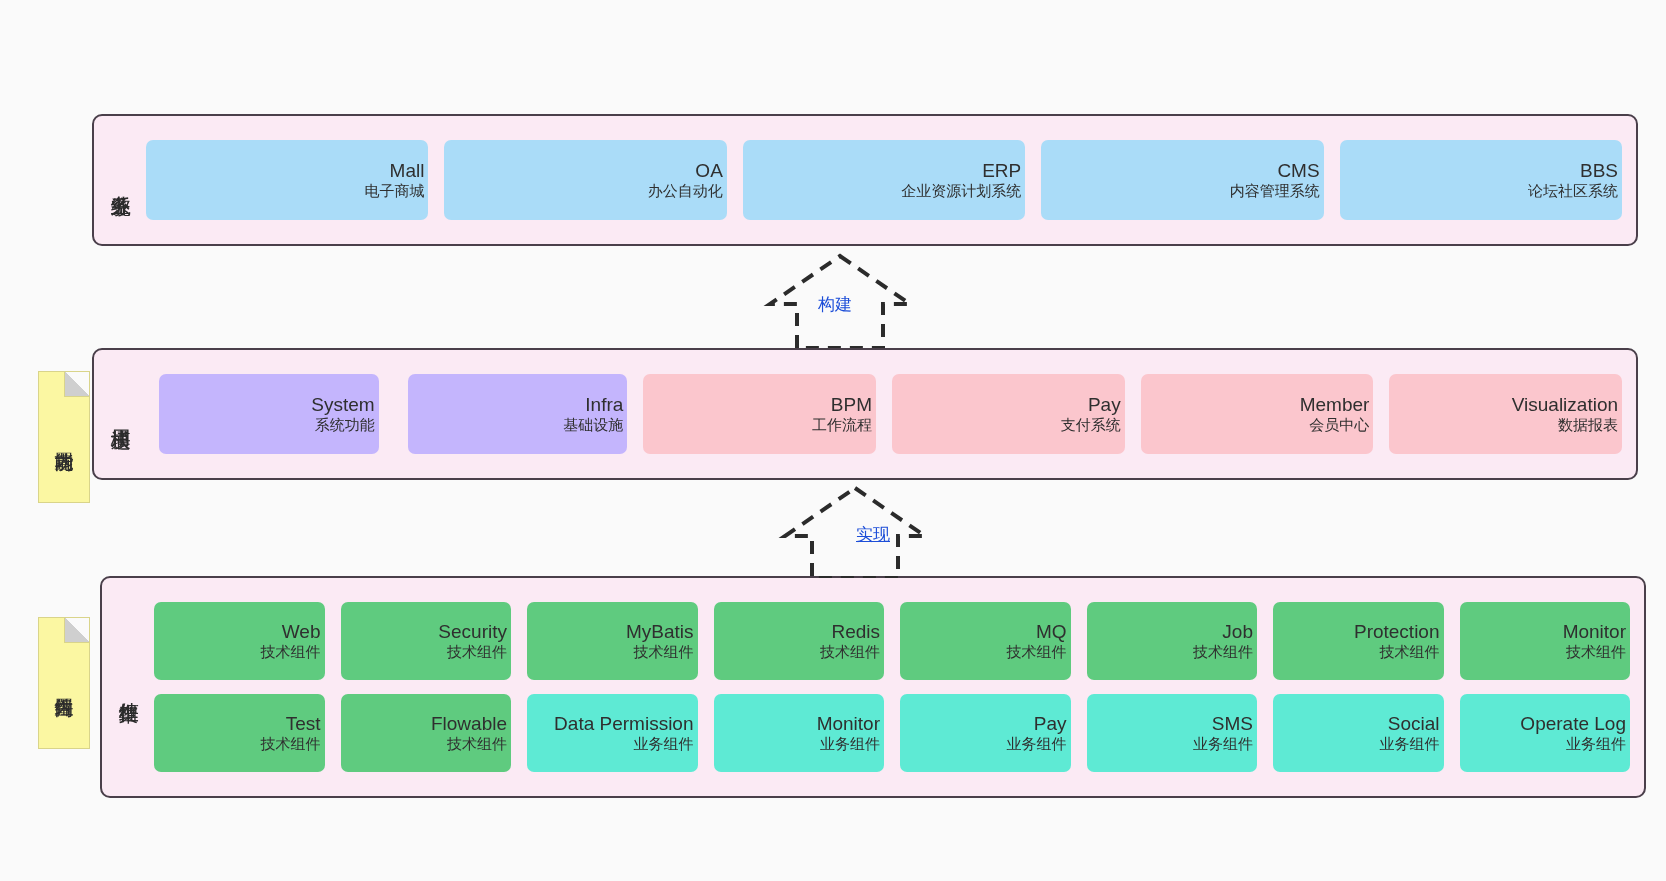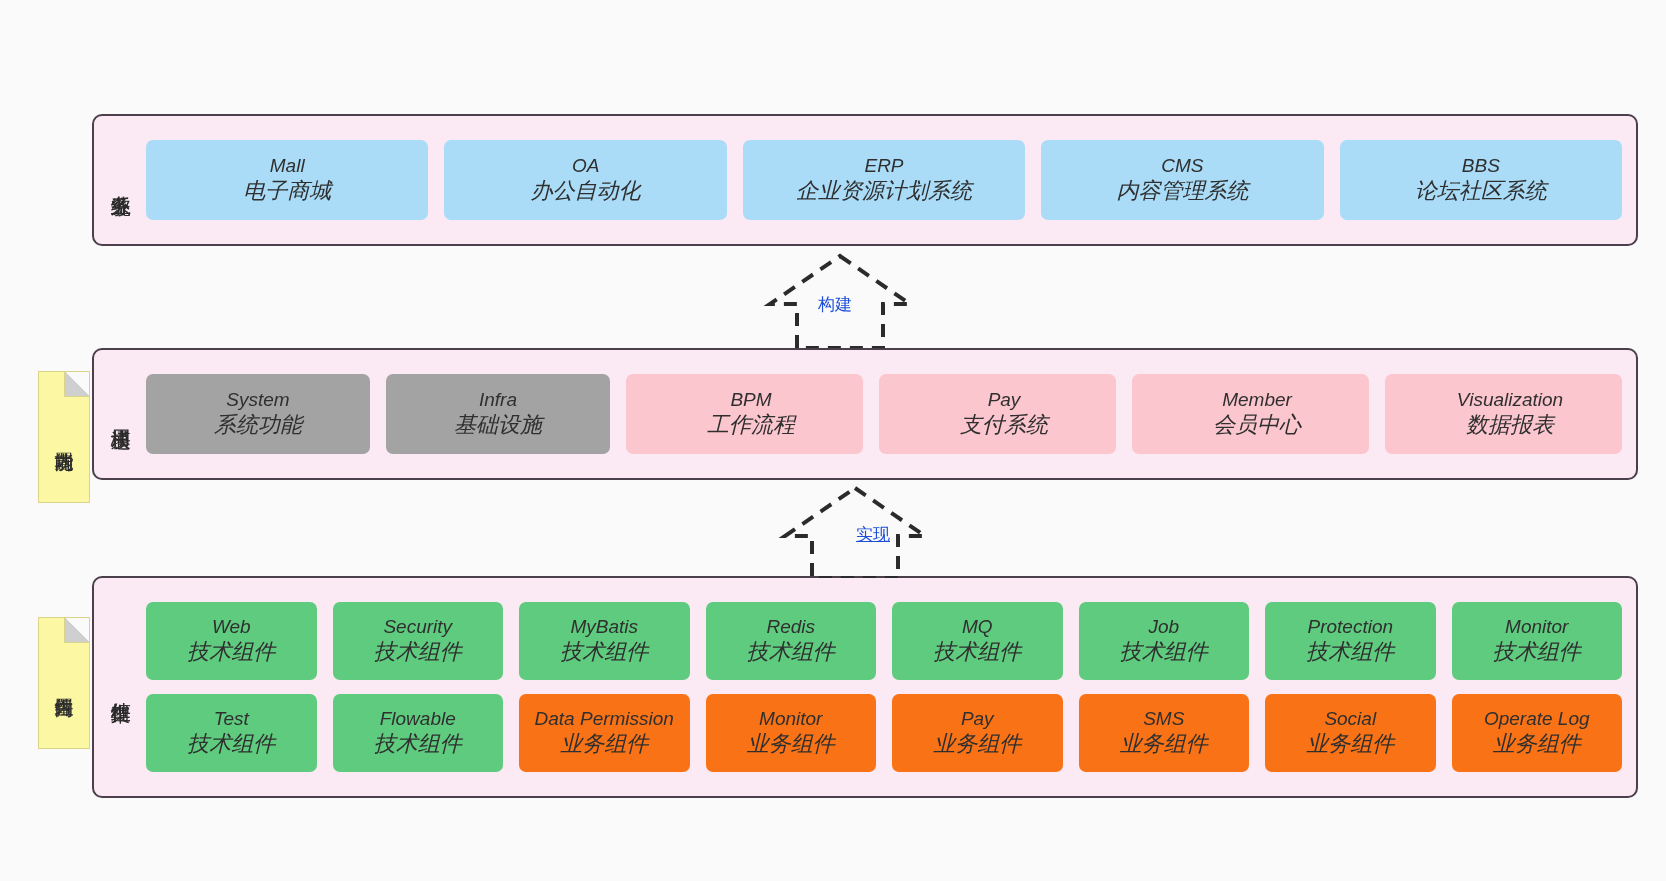--- a/index.html
+++ b/index.html
@@ -65,46 +65,45 @@
     gap: 16px;
   }
 
   
   .card {
     flex: 1 1 0;
     box-sizing: border-box;
     border-radius: 7px;
     display: flex;
     flex-direction: column;
-    align-items: center;
+    align-items: flex-end;
     justify-content: center;
     text-align: center;
     padding: 6px 4px;
     line-height: 1.2;
-    font-style: italic;
   }
   .card .t1 {
     font-size: 19px;
     color: #2f2f2f;
   }
   .card .t2 {
-    font-size: 22px;
+    font-size: 15px;
     color: #2f2f2f;
   }
 
   .c-blue      { background: #aadcf8; }
-  .c-red       { background: #a3a3a3; }
+  .c-red       { background: #c4b5fd; margin-left: 13px; }
   .c-pink      { background: #fbc6cd; padding-left: 17px; }
   .c-green     { background: #5fcb7f; }
-  .c-lightgreen{ background: #f97316; }
+  .c-lightgreen{ background: #5eead4; }
 
   
   #layer-business  { left: 92px;  top: 114px; width: 1546px; height: 132px; }
   #layer-modules   { left: 92px;  top: 348px; width: 1546px; height: 132px; }
-  #layer-framework { left: 92px;  top: 576px; width: 1546px; height: 222px; }
+  #layer-framework { left: 100px;  top: 576px; width: 1546px; height: 222px; }
 
   #layer-business  .card,
   #layer-modules   .card { height: 80px; }
   #layer-framework .card { height: 78px; }
 
   
   .note {
     position: absolute;
     box-sizing: border-box;
     background: #fbf7a2;

